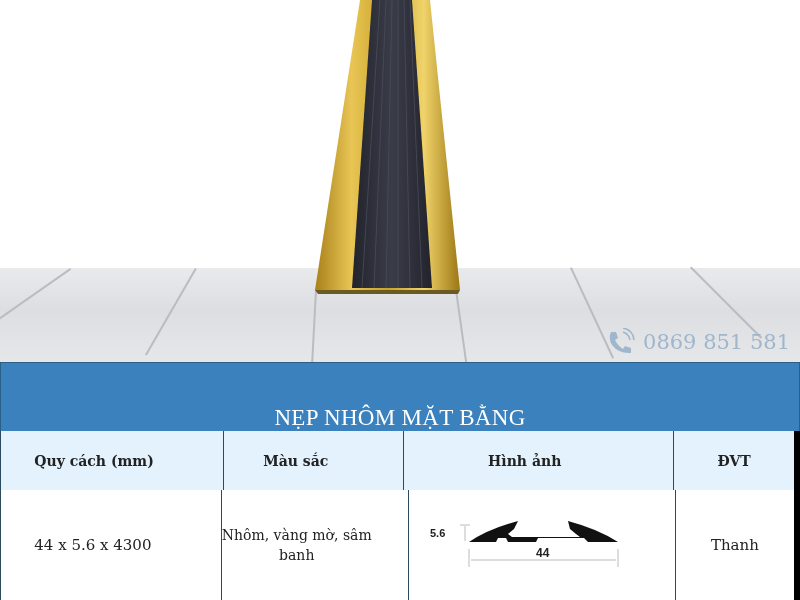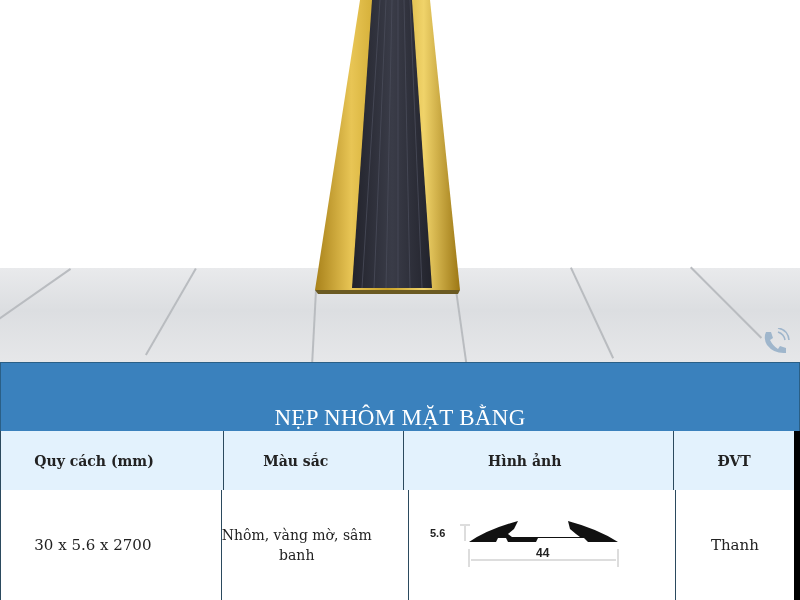--- a/index.html
+++ b/index.html
@@ -64,35 +64,36 @@
       <line x1="410" y1="0" x2="422" y2="288"></line>
     </g>
     <polygon points="315,290 460,290 458,294 318,294" fill="#6b5a22"></polygon>
   </svg>
   <div class="watermark">
     <svg width="30" height="28" viewBox="0 0 30 28">
       <path d="M6 4 L11 4 L13 10 L10 12 Q13 18 18 21 L20 18 L26 20 L26 25 Q14 26 7 17 Q3 10 6 4 Z" fill="#9fb6cc"></path>
       <path d="M18 4 Q24 6 25 12" stroke="#9fb6cc" stroke-width="1.6" fill="none"></path>
       <path d="M18 0 Q28 2 29 12" stroke="#9fb6cc" stroke-width="1.6" fill="none"></path>
     </svg>
+    <span>0869 851 581</span>
   </div>
 </div>
 
 <div class="table">
   <div class="title-row">
     <span>NẸP NHÔM MẶT BẰNG</span>
   </div>
   <div class="row header-row">
     <div class="cell c1">Quy cách (mm)</div>
     <div class="cell c2">Màu sắc</div>
     <div class="cell c3">Hình ảnh</div>
     <div class="cell c4">ĐVT</div>
   </div>
   <div class="row data-row">
-    <div class="cell c1">30 x 5.6 x 2700</div>
+    <div class="cell c1">44 x 5.6 x 4300</div>
     <div class="cell c2">
       <span class="colors">Nhôm, vàng mờ, sâm banh</span>
     </div>
     <div class="cell c3">
       <svg width="200" height="60" viewBox="0 0 200 60">
         <line x1="32" y1="10" x2="42" y2="10" stroke="#aaa" stroke-width="0.8"></line>
         <line x1="37" y1="11" x2="37" y2="26" stroke="#aaa" stroke-width="0.8"></line>
         <text x="2" y="22" font-family="Liberation Sans, sans-serif" font-size="11" font-weight="bold" fill="#222">5.6</text>
         <path d="M41 27 Q60 14 90 6 L86 14 L80 19 L84 22 L152 22 L148 19 L142 14 L140 6 Q170 14 190 27 L160 27 L156 23 L110 23 L108 27 L80 27 L78 23 L70 23 L68 27 Z" fill="#111"></path>
         <line x1="41" y1="34" x2="41" y2="52" stroke="#aaa" stroke-width="0.8"></line>

